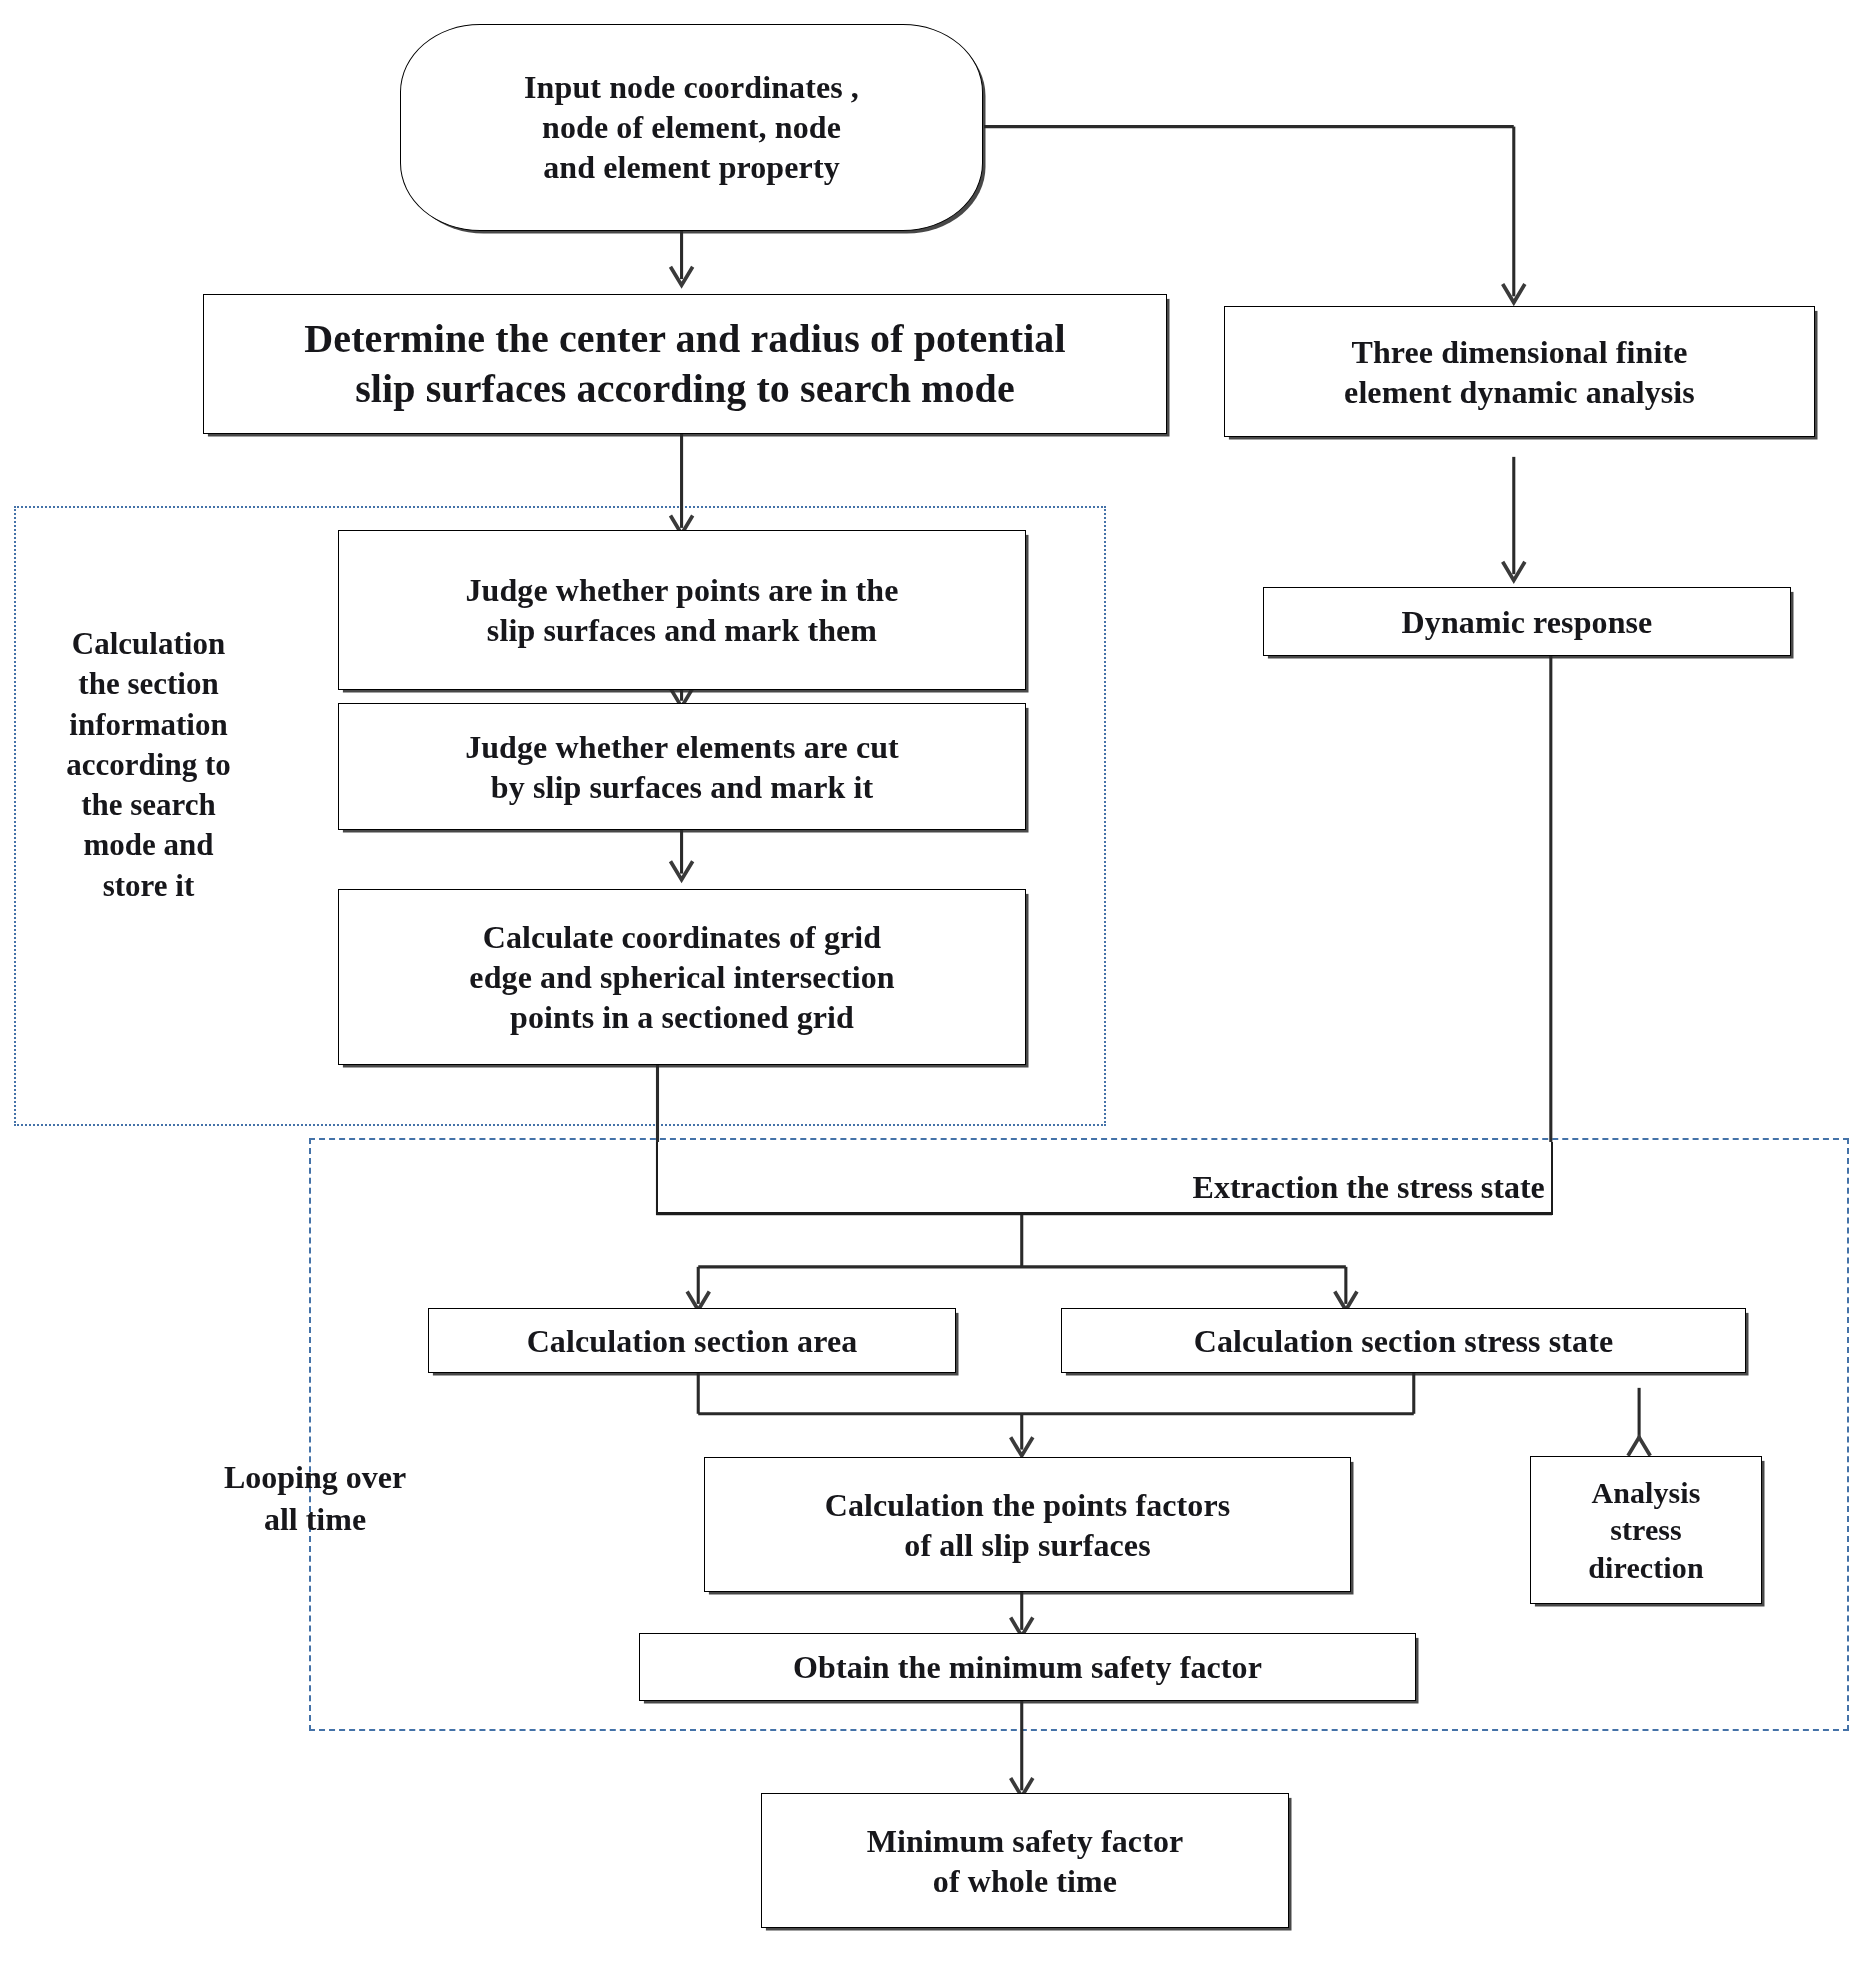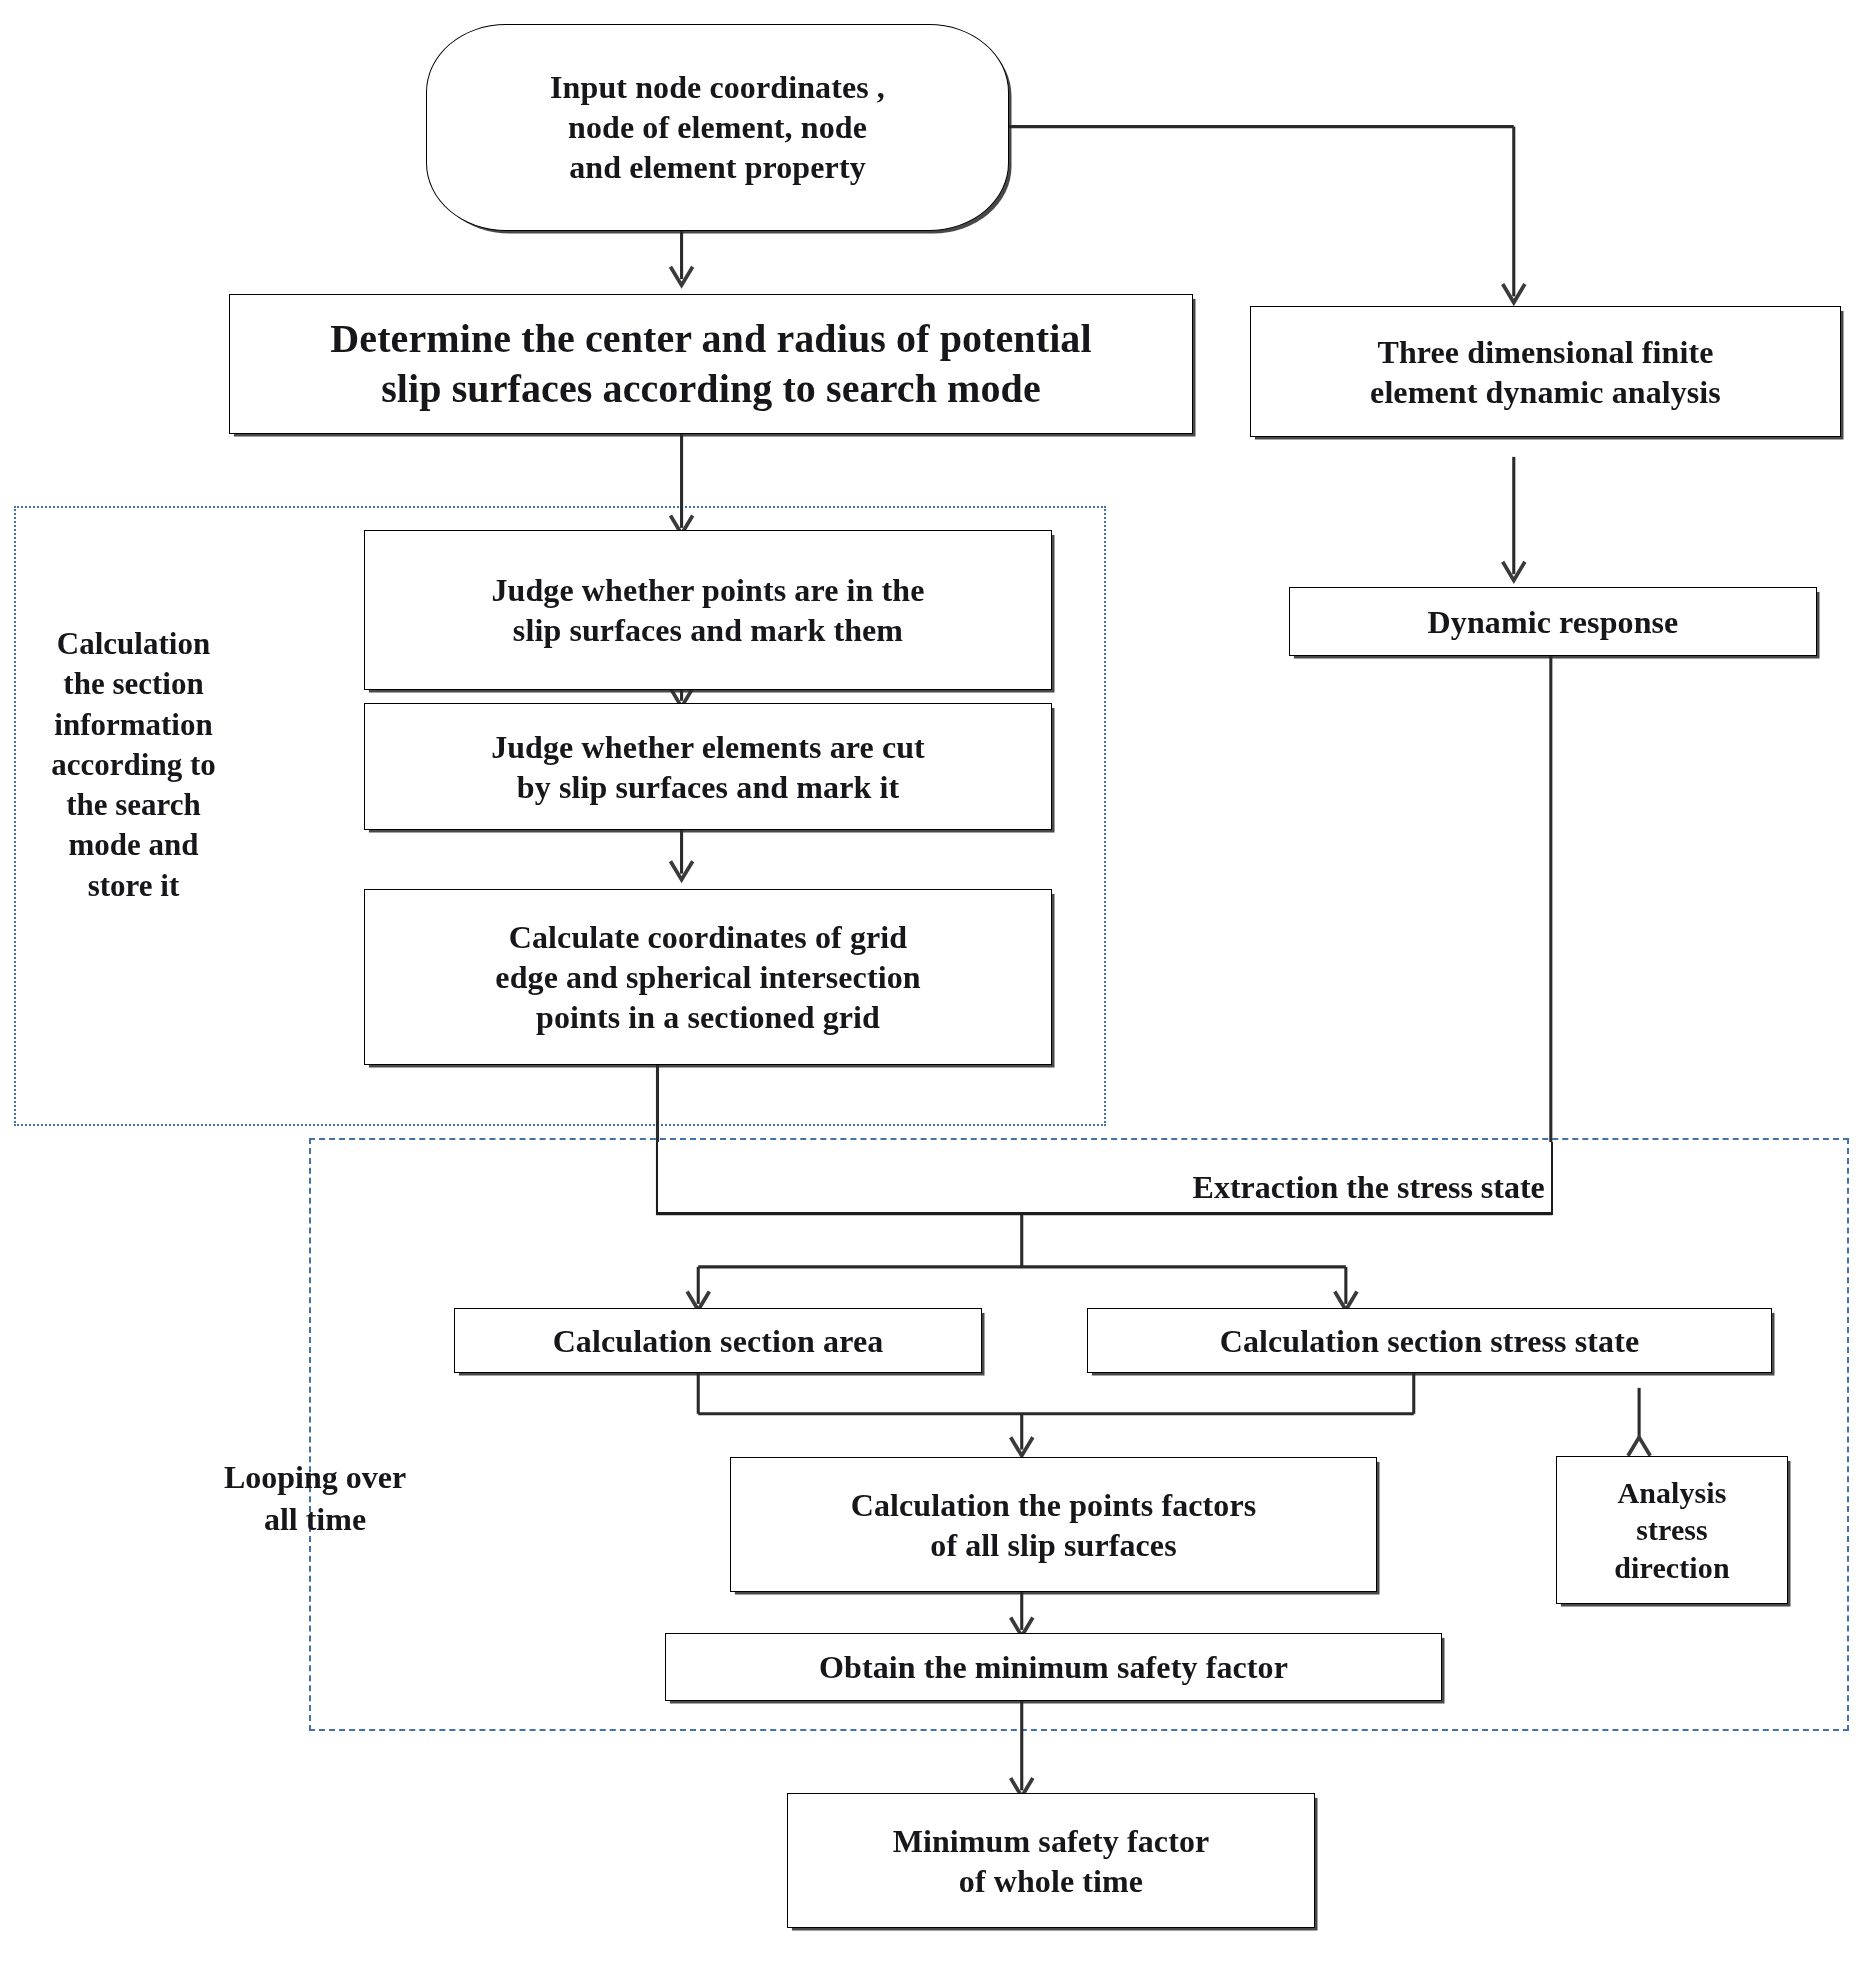--- a/index.html
+++ b/index.html
@@ -17,21 +17,20 @@
     background:#ffffff;
     border:1.9px solid #000000;
     display:flex;
     align-items:center;
     justify-content:center;
     text-align:center;
     font-weight:bold;
     color:#17171b;
     line-height:1.25;
     letter-spacing:0.1px;
-    margin-left:26px;
   }
   .node.shadow{
     box-shadow:3.7px 3.7px 0 -1.2px rgba(40,40,40,0.85);
   }
   .node.stadium{
     border-radius:80px/68px;
   }
   .txt{display:block;padding:0 8.6px;}
   .plain{
     position:absolute;
@@ -140,21 +139,21 @@
     <span class="txt">
       <span>Three dimensional finite</span><br>
       <span>element dynamic analysis</span>
     </span>
   </div>
 
   <div class="node shadow" style="left:1263px;top:587px;width:528px;height:69px;font-size:32px;">
     <span class="txt">Dynamic response</span>
   </div>
 
-  <div class="plain" style="left:13px;top:624px;width:241px;font-size:31px;">
+  <div class="plain" style="left:28px;top:624px;width:241px;font-size:31px;">
     <span>Calculation</span><br>
     <span>the section</span><br>
     <span>information</span><br>
     <span>according to</span><br>
     <span>the search</span><br>
     <span>mode and</span><br>
     <span>store it</span>
   </div>
 
   <div class="node shadow" style="left:338px;top:530px;width:688px;height:160px;font-size:32px;">

